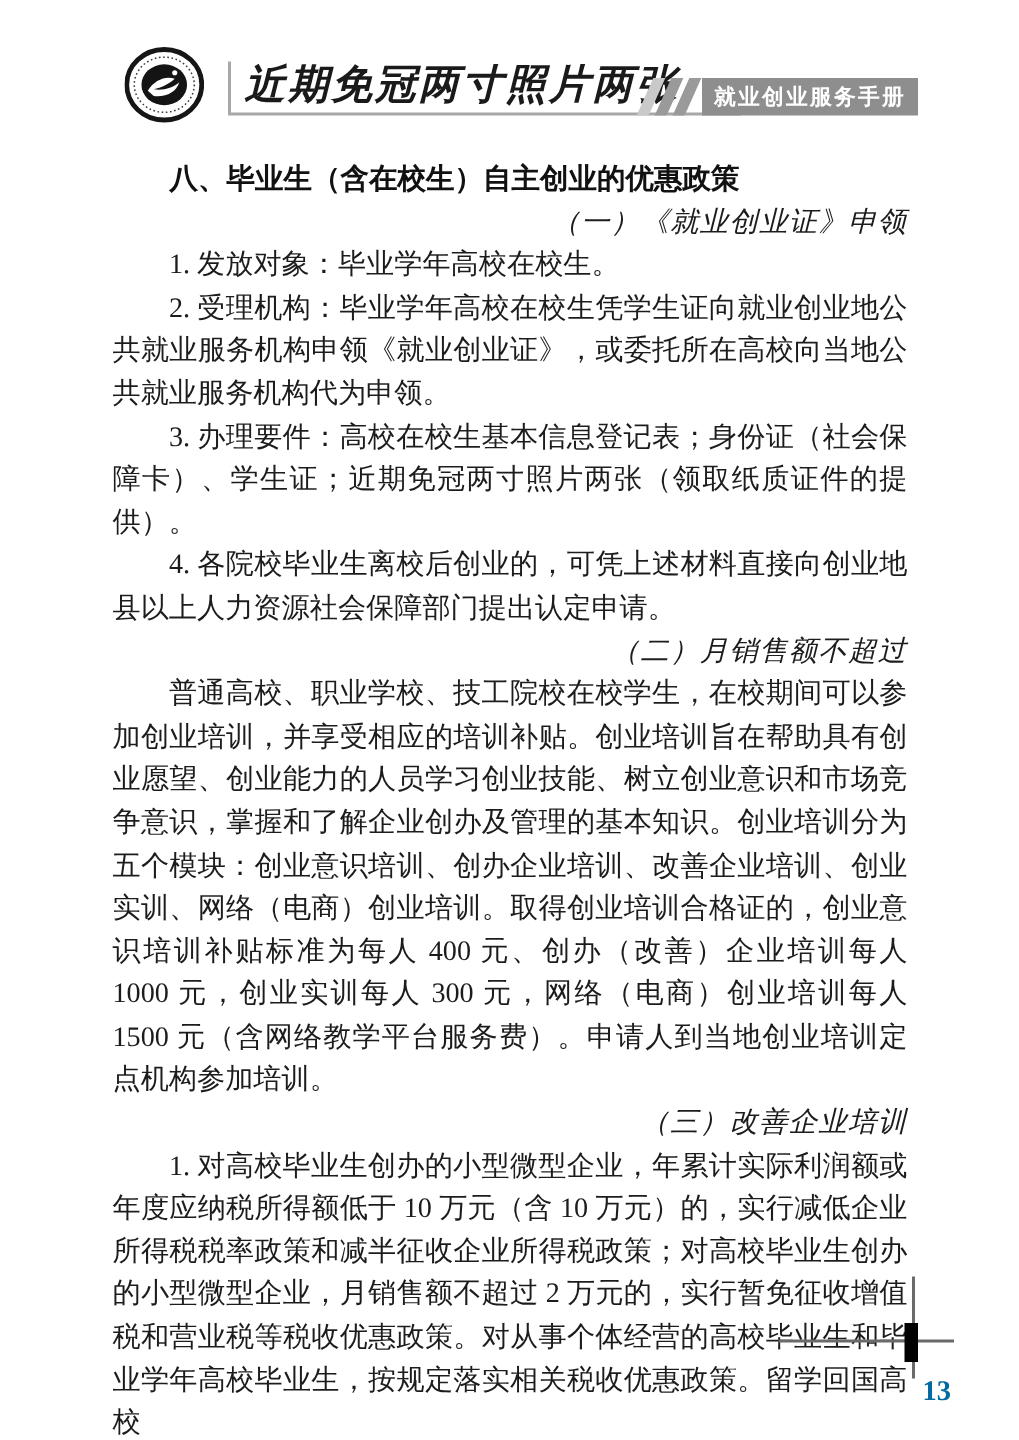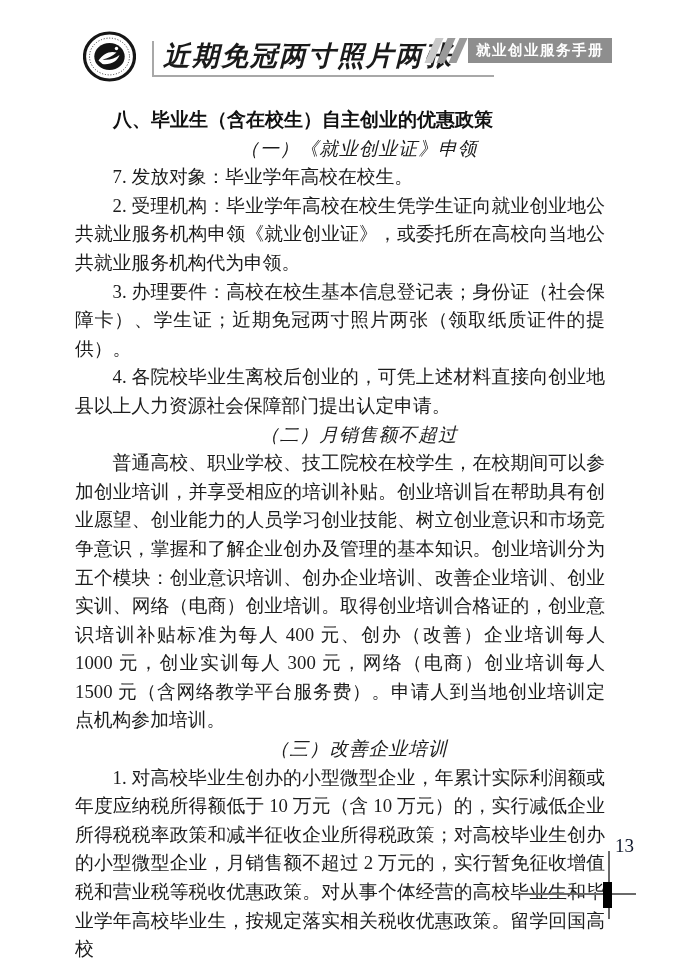--- a/index.html
+++ b/index.html
@@ -22,21 +22,21 @@
   .v-rule{position:absolute;left:152px;top:41px;width:2px;height:35px;background:var(--header_line);}
   .brand{
     position:absolute;left:163px;top:38px;width:320px;height:36px;
     font-family:"Liberation Serif","DejaVu Serif",serif;
     font-style:italic;font-weight:bold;
     font-size:27px;line-height:36px;letter-spacing:2px;
     color:#1a1a1a;white-space:nowrap;
   }
   .h-rule{position:absolute;left:152px;top:75px;width:342px;height:2px;background:var(--header_line);}
   .badge-group{
-    position:absolute;right:67px;top:38px;height:25px;
+    position:absolute;right:67px;top:52px;height:25px;
     display:flex;align-items:flex-end;
   }
   .slash{width:8px;height:25px;transform:skewX(-24deg);margin-right:4px;}
   .slash.light{background:#c9c9c9;}
   .slash.dark{background:#9a9a9a;}
   .badge{
     margin-left:2px;height:25px;padding:0 8px;
     display:flex;align-items:center;
     background:var(--badge_bg);color:#ffffff;
     font-family:"Liberation Sans","DejaVu Sans",sans-serif;
@@ -52,30 +52,31 @@
   }
   .body-text p{text-indent:2em;margin:0;}
   .body-text p.heading{
     font-family:"Liberation Sans","DejaVu Sans",sans-serif;
     font-weight:bold;font-size:19px;color:#111;
     text-align:left;
   }
   .body-text p.subheading{
     font-style:italic;
     letter-spacing:1px;
-    text-align:center;
+    text-align:right;
   }
   
   .pn-vline{position:absolute;left:608px;top:851px;width:2px;height:68px;background:#6a6a6a;}
   .pn-hline{position:absolute;left:519px;top:893px;width:117px;height:2px;background:#6a6a6a;}
   .pn-tick{position:absolute;left:603px;top:882px;width:9px;height:26px;background:#000;}
   .pn-num{
-    position:absolute;left:615px;top:835px;
-    font-size:19px;color:#0f172a;
+    position:absolute;left:615px;top:917px;
+    font-size:19px;color:#0369a1;
     font-family:"Liberation Serif","DejaVu Serif",serif;
+    font-weight:bold;
   }
 </style>
 </head>
 <body>
 
 <div class="page">
 
   <svg class="seal" viewBox="0 0 53 51" aria-hidden="true">
     <ellipse cx="26.5" cy="25.5" rx="25" ry="23.5" fill="#ffffff" stroke="#161616" stroke-width="3.2"></ellipse>
     <ellipse cx="26.5" cy="25.5" rx="20" ry="18.4" fill="none" stroke="#3c3c3c" stroke-width="1" stroke-dasharray="1.1 1.7"></ellipse>
@@ -89,21 +90,21 @@
   <div class="badge-group">
     <span class="slash light"></span>
     <span class="slash dark"></span>
     <span class="slash dark"></span>
     <div class="badge">就业创业服务手册</div>
   </div>
 
   <main class="body-text">
       <p class="heading">八、毕业生（含在校生）自主创业的优惠政策</p>
       <p class="subheading">（一）《就业创业证》申领</p>
-      <p class="body">7. 发放对象：毕业学年高校在校生。</p>
+      <p class="body">1. 发放对象：毕业学年高校在校生。</p>
       <p class="body">2. 受理机构：毕业学年高校在校生凭学生证向就业创业地公共就业服务机构申领《就业创业证》，或委托所在高校向当地公共就业服务机构代为申领。</p>
       <p class="body">3. 办理要件：高校在校生基本信息登记表；身份证（社会保障卡）、学生证；近期免冠两寸照片两张（领取纸质证件的提供）。</p>
       <p class="body">4. 各院校毕业生离校后创业的，可凭上述材料直接向创业地县以上人力资源社会保障部门提出认定申请。</p>
       <p class="subheading">（二）月销售额不超过</p>
       <p class="body">普通高校、职业学校、技工院校在校学生，在校期间可以参加创业培训，并享受相应的培训补贴。创业培训旨在帮助具有创业愿望、创业能力的人员学习创业技能、树立创业意识和市场竞争意识，掌握和了解企业创办及管理的基本知识。创业培训分为五个模块：创业意识培训、创办企业培训、改善企业培训、创业实训、网络（电商）创业培训。取得创业培训合格证的，创业意识培训补贴标准为每人 400 元、创办（改善）企业培训每人 1000 元，创业实训每人 300 元，网络（电商）创业培训每人 1500 元（含网络教学平台服务费）。申请人到当地创业培训定点机构参加培训。</p>
       <p class="subheading">（三）改善企业培训</p>
       <p class="body">1. 对高校毕业生创办的小型微型企业，年累计实际利润额或年度应纳税所得额低于 10 万元（含 10 万元）的，实行减低企业所得税税率政策和减半征收企业所得税政策；对高校毕业生创办的小型微型企业，月销售额不超过 2 万元的，实行暂免征收增值税和营业税等税收优惠政策。对从事个体经营的高校毕业生和毕业学年高校毕业生，按规定落实相关税收优惠政策。留学回国高校</p>
     </main>
 
   <div class="pn-vline"></div>

